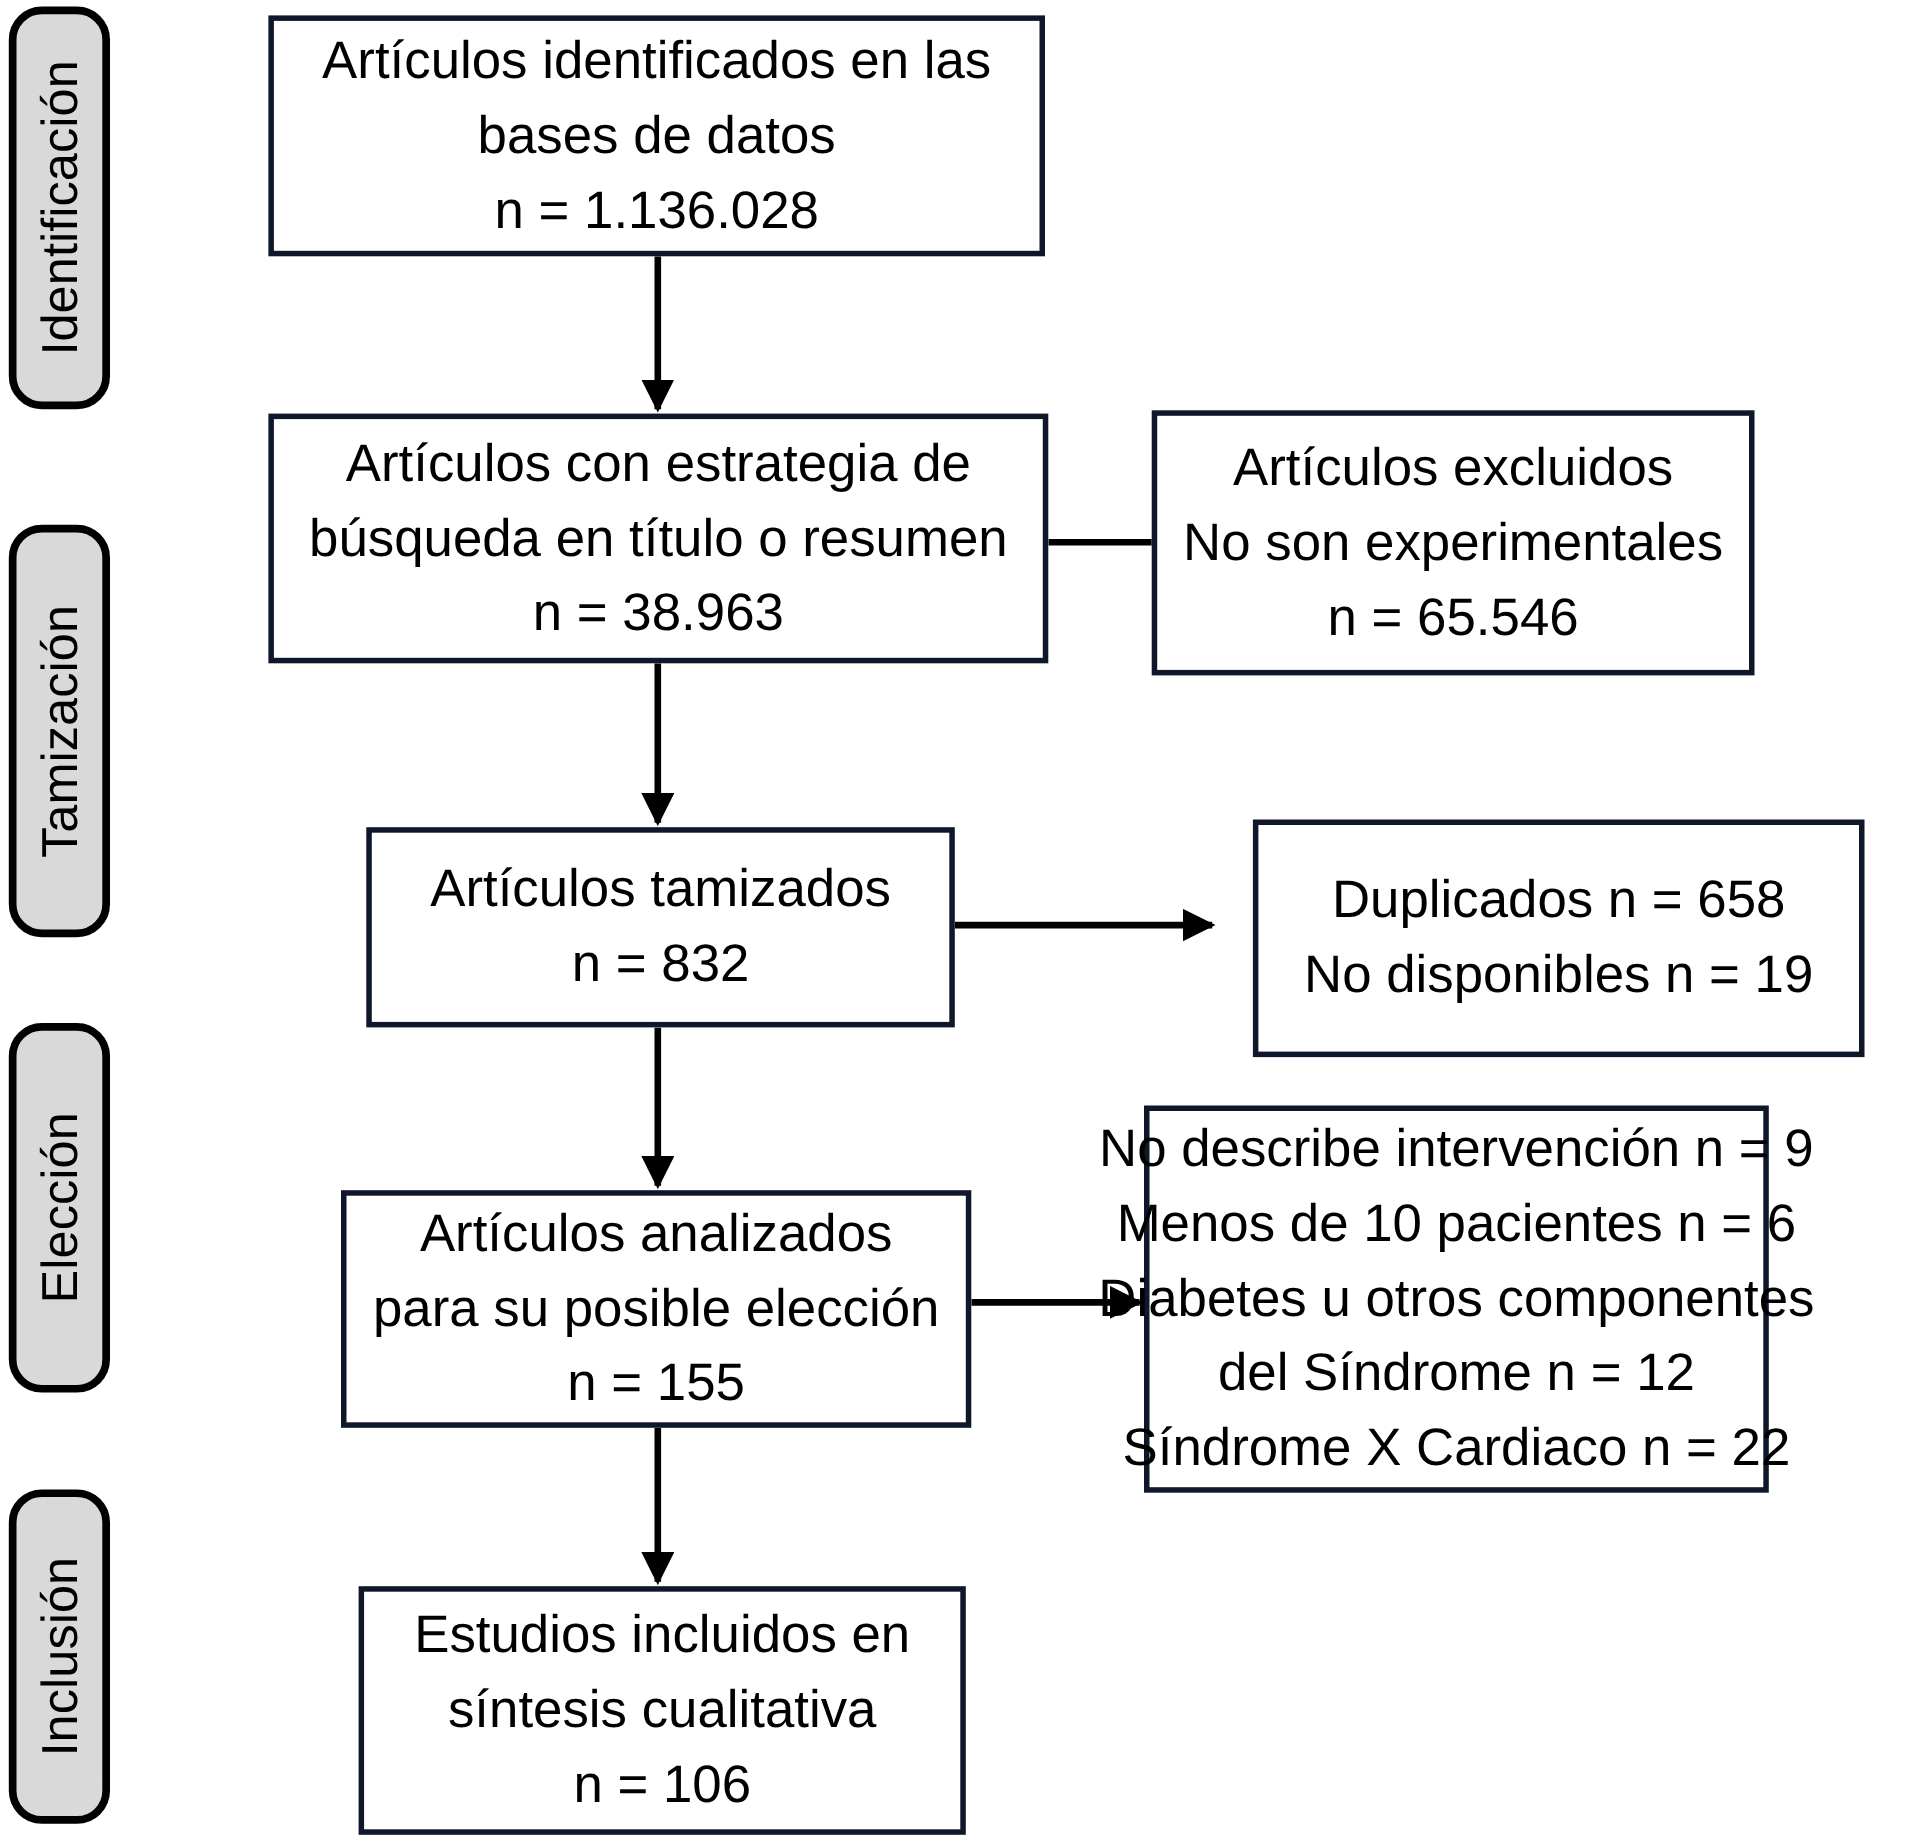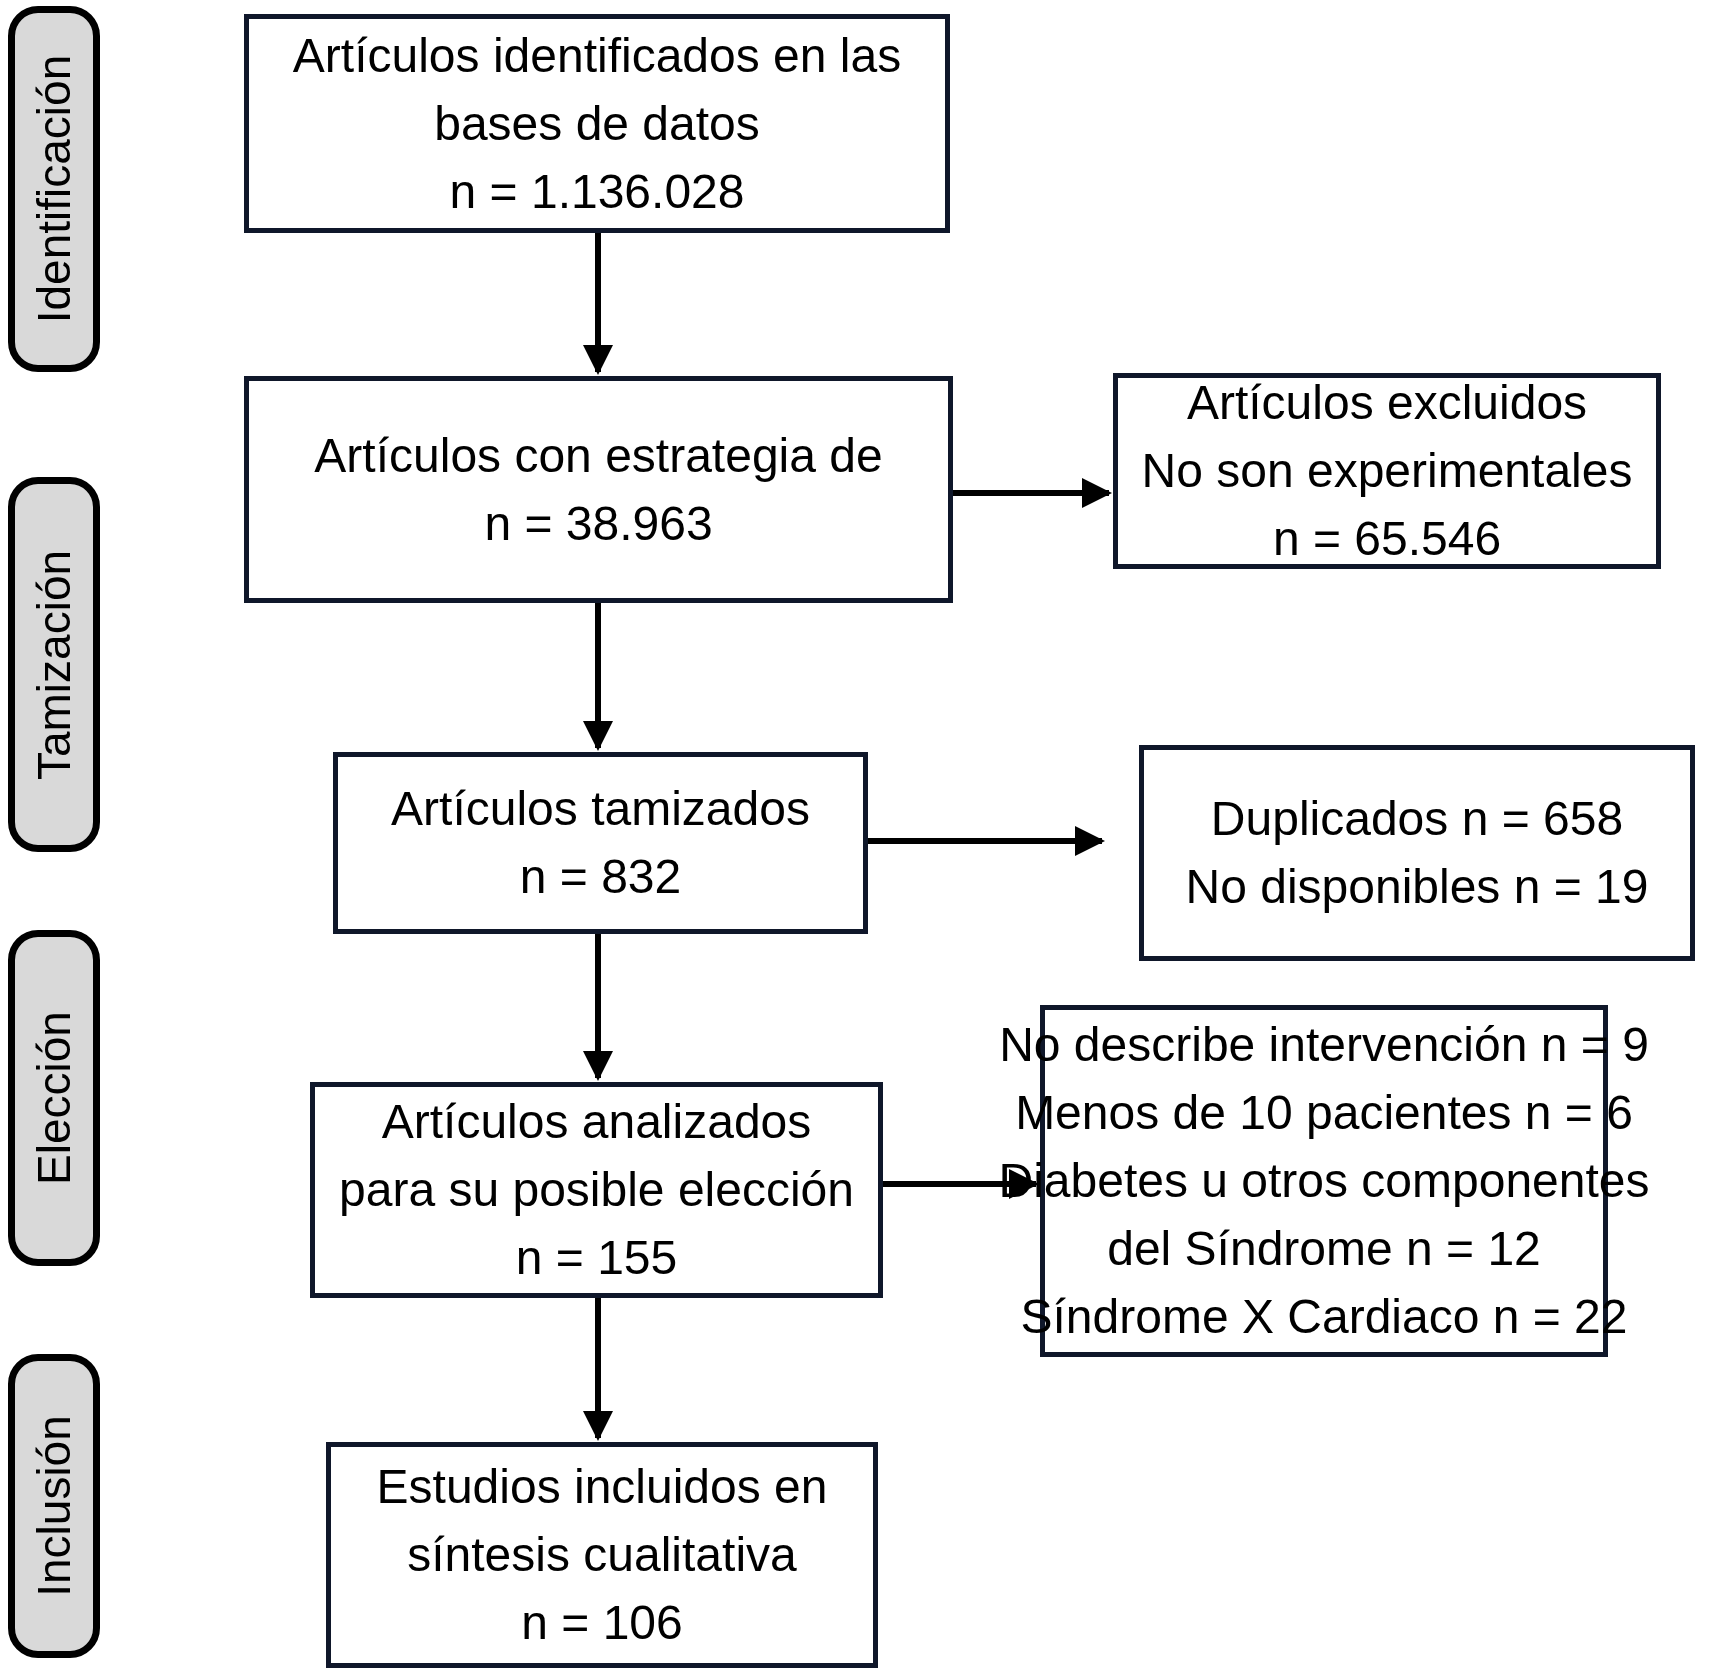--- a/index.html
+++ b/index.html
@@ -101,41 +101,42 @@
   </div>
 
   <div class="box" style="left:244px;top:14px;width:706px;height:219px">
     <div class="bl">Artículos identificados en las</div>
     <div class="bl">bases de datos</div>
     <div class="bl">n = 1.136.028</div>
   </div>
 
   <div class="box" style="left:244px;top:376px;width:709px;height:227px">
     <div class="bl">Artículos con estrategia de</div>
+    <div class="bl">búsqueda en título o resumen</div>
     <div class="bl">n = 38.963</div>
   </div>
 
   <div class="box" style="left:333px;top:752px;width:535px;height:182px">
     <div class="bl">Artículos tamizados</div>
     <div class="bl">n = 832</div>
   </div>
 
   <div class="box" style="left:310px;top:1082px;width:573px;height:216px">
     <div class="bl">Artículos analizados</div>
     <div class="bl">para su posible elección</div>
     <div class="bl">n = 155</div>
   </div>
 
   <div class="box" style="left:326px;top:1442px;width:552px;height:226px">
     <div class="bl">Estudios incluidos en</div>
     <div class="bl">síntesis cualitativa</div>
     <div class="bl">n = 106</div>
   </div>
 
-  <div class="box" style="left:1113px;top:373px;width:548px;height:196px">
+  <div class="box" style="left:1047px;top:373px;width:548px;height:241px">
     <div class="bl">Artículos excluidos</div>
     <div class="bl">No son experimentales</div>
     <div class="bl">n = 65.546</div>
   </div>
 
   <div class="box" style="left:1139px;top:745px;width:556px;height:216px">
     <div class="bl">Duplicados n = 658</div>
     <div class="bl">No disponibles n = 19</div>
   </div>
 

